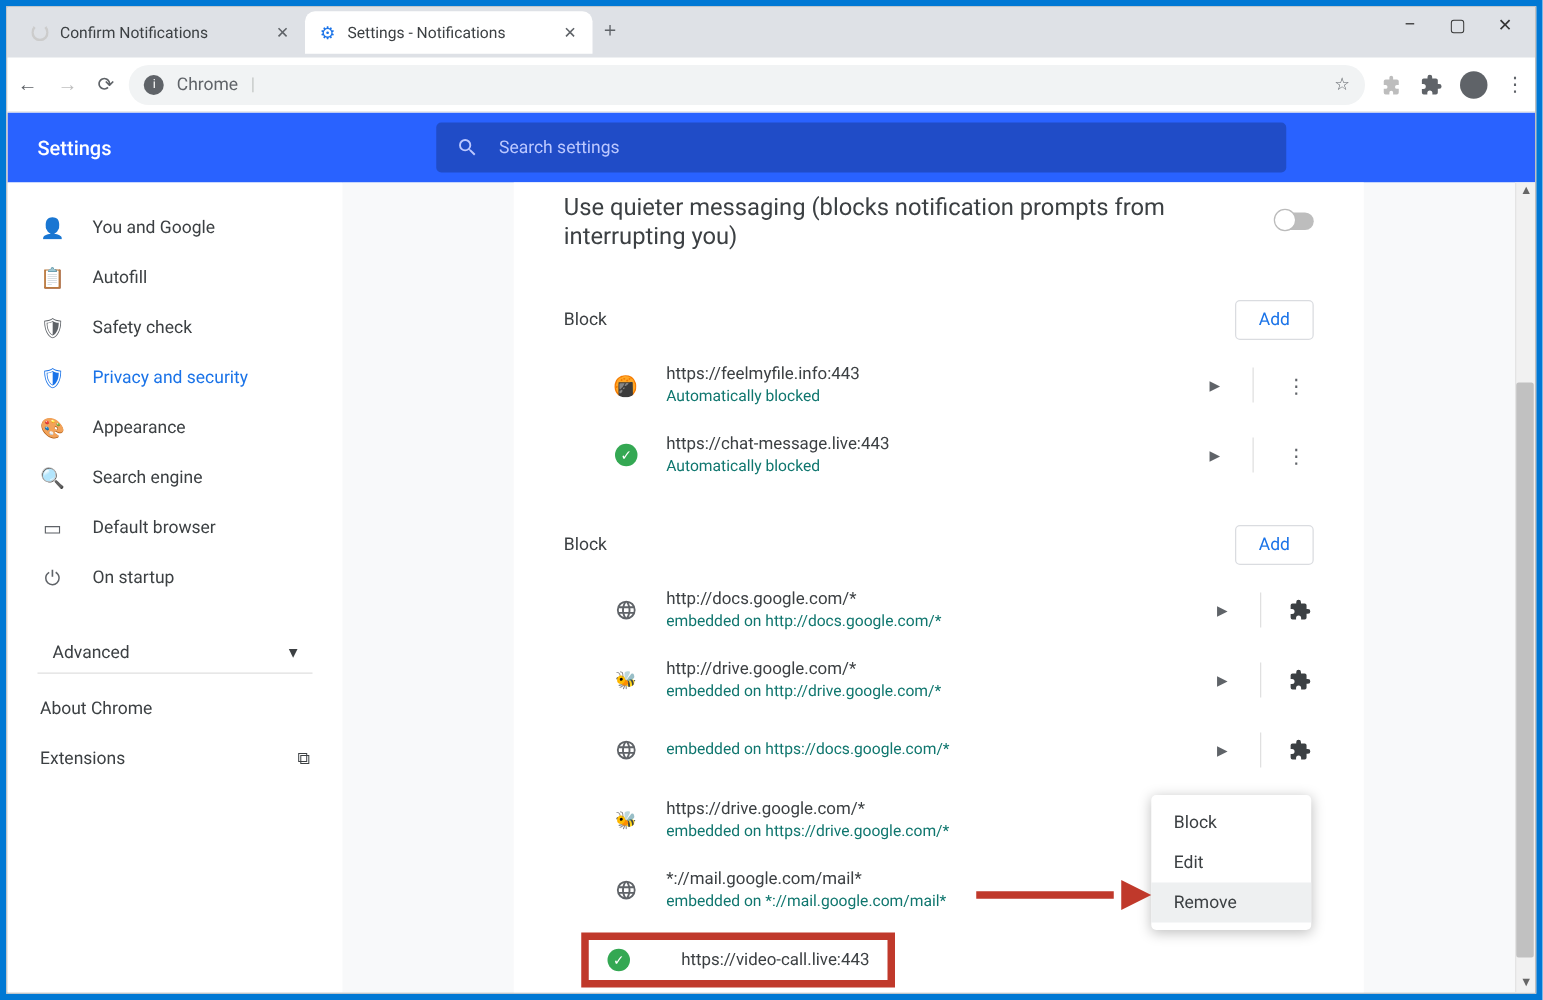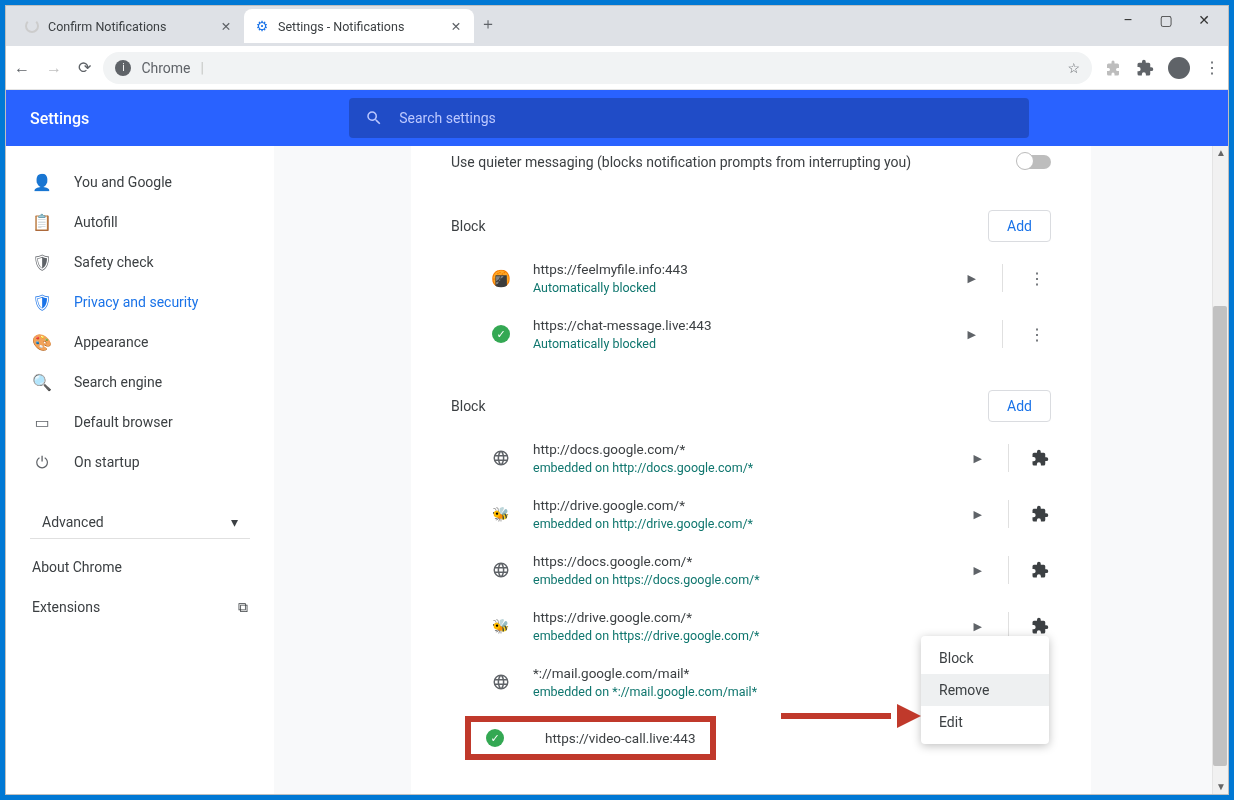--- a/index.html
+++ b/index.html
@@ -41,21 +41,21 @@
   .sb-item { height: 40px; display: flex; align-items: center; gap: 22px; padding: 0 18px; border-radius: 0 20px 20px 0; cursor: pointer; }
   .sb-item .ico { width: 20px; text-align: center; font-size: 16px; color: #5f6368; }
   .sb-item.active { color: #1a73e8; }
   .sb-item.active .ico { color: #1a73e8; }
   .sb-adv { height: 40px; display: flex; align-items: flex-end; justify-content: space-between; padding: 0 18px; margin: 8px 10px; cursor:pointer; }
   .sb-divider { height: 1px; background: #e0e0e0; margin: 8px 16px; }
   .sb-link { height: 40px; display: flex; align-items: center; justify-content: space-between; padding: 0 18px; cursor: pointer; }
   
   .main { flex: 1; background: #f8f9fa; position: relative; display:flex; justify-content:center; }
   .card-col { width: 680px; background: #fff; position: relative; padding: 8px 40px 60px 40px; }
-  .quiet-row { display: flex; align-items: center; justify-content: space-between; font-size: 14px; color: #3c4043; padding-bottom: 12px; text-align: right; }
+  .quiet-row { display: flex; align-items: center; justify-content: space-between; font-size: 19px; color: #3c4043; padding-bottom: 12px; }
   .toggle { width: 34px; height: 14px; background: #bdbdbd; border-radius: 7px; position: relative; }
   .toggle .knob { width: 18px; height: 18px; background: #fff; border: 1px solid #bbb; border-radius: 50%; position: absolute; left: -1px; top: -3px; }
   .section-head { display: flex; align-items: center; justify-content: space-between; margin-top: 28px; margin-bottom: 8px; }
   .section-head .lbl { font-size: 14px; color: #3c4043; }
   .addbtn { height: 32px; padding: 0 18px; border: 1px solid #dadce0; border-radius: 4px; color: #1a73e8; font-size: 14px; background: #fff; display: flex; align-items: center; cursor: pointer; }
   .site-row { display: flex; align-items: center; height: 56px; padding-left: 40px; }
   .site-ico { width: 20px; height: 20px; margin-right: 22px; display:flex; align-items:center; justify-content:center; }
   .checkmark { width: 18px; height: 18px; background: #34a853; border-radius: 50%; display:flex; align-items:center; justify-content:center; color:#fff; font-size:11px; }
   .globe-ico svg { width:18px; height:18px; fill:#5f6368; }
   .bee { font-size: 14px; }
@@ -287,21 +287,20 @@
                   </span>
                 </div>
               </div>
               <div class="site-row">
                 <span class="site-ico globe-ico">
                   <svg viewBox="0 0 24 24">
                     <path fill="#5f6368" d="M12 2a10 10 0 1 0 0 20 10 10 0 0 0 0-20zm6.93 6h-2.95a15.65 15.65 0 0 0-1.38-3.56A8.03 8.03 0 0 1 18.93 8zM12 4c.83 1.2 1.48 2.53 1.91 4h-3.82c.43-1.47 1.08-2.8 1.91-4zM4.26 14a7.94 7.94 0 0 1 0-4h3.38a16.52 16.52 0 0 0 0 4H4.26zm.81 2h2.95a15.65 15.65 0 0 0 1.38 3.56A8.03 8.03 0 0 1 5.07 16zM8.03 8H5.07a8.03 8.03 0 0 1 4.33-3.56A15.65 15.65 0 0 0 8.03 8zM12 20c-.83-1.2-1.48-2.53-1.91-4h3.82c-.43 1.47-1.08 2.8-1.91 4zm2.34-6H9.66a14.71 14.71 0 0 1 0-4h4.68a14.71 14.71 0 0 1 0 4zm.25 5.56A15.65 15.65 0 0 0 15.97 16h2.95a8.03 8.03 0 0 1-4.33 3.56zM16.36 14a16.52 16.52 0 0 0 0-4h3.38a7.94 7.94 0 0 1 0 4h-3.38z"></path>
                   </svg>
                 </span>
                 <div class="site-text">
-                  <span>https://docs.google.com/*</span>
                   <span class="sub">embedded on https://docs.google.com/*</span>
                 </div>
                 <div class="row-actions">
                   <span class="arrow">▶</span>
                   <div class="vsep"></div>
                   <span class="puzzle">
                     <svg viewBox="0 0 24 24">
                       <path fill="#3c4043" d="M20.5 11H19V7a2 2 0 0 0-2-2h-4V3.5a2.5 2.5 0 0 0-5 0V5H4a2 2 0 0 0-2 2v3.8h1.5a2.7 2.7 0 0 1 0 5.4H2V20a2 2 0 0 0 2 2h3.8v-1.5a2.7 2.7 0 0 1 5.4 0V22H17a2 2 0 0 0 2-2v-4h1.5a2.5 2.5 0 0 0 0-5z"></path>
                     </svg>
                   </span>
@@ -349,22 +348,22 @@
           <div class="highlight-box">
             <span class="site-ico">
                 <span class="checkmark">✓</span>
               </span>
             <span style="font-size:13.5px;color:#3c4043;">https://video-call.live:443</span>
           </div>
 
           
           <div class="ctx-menu" style="left:510px; top:490px;">
             <div class="ctx-item"><span>Block</span></div>
+            <div class="ctx-item"><span>Edit</span></div>
             <div class="ctx-item hover"><span>Remove</span></div>
-            <div class="ctx-item"><span>Edit</span></div>
           </div>
 
           
           <div class="red-arrow" style="left:370px; top:560px;">
             <div class="shaft"></div>
               <div class="head"></div>
           </div>
         </div>
 
         <div class="scrolltrack">

